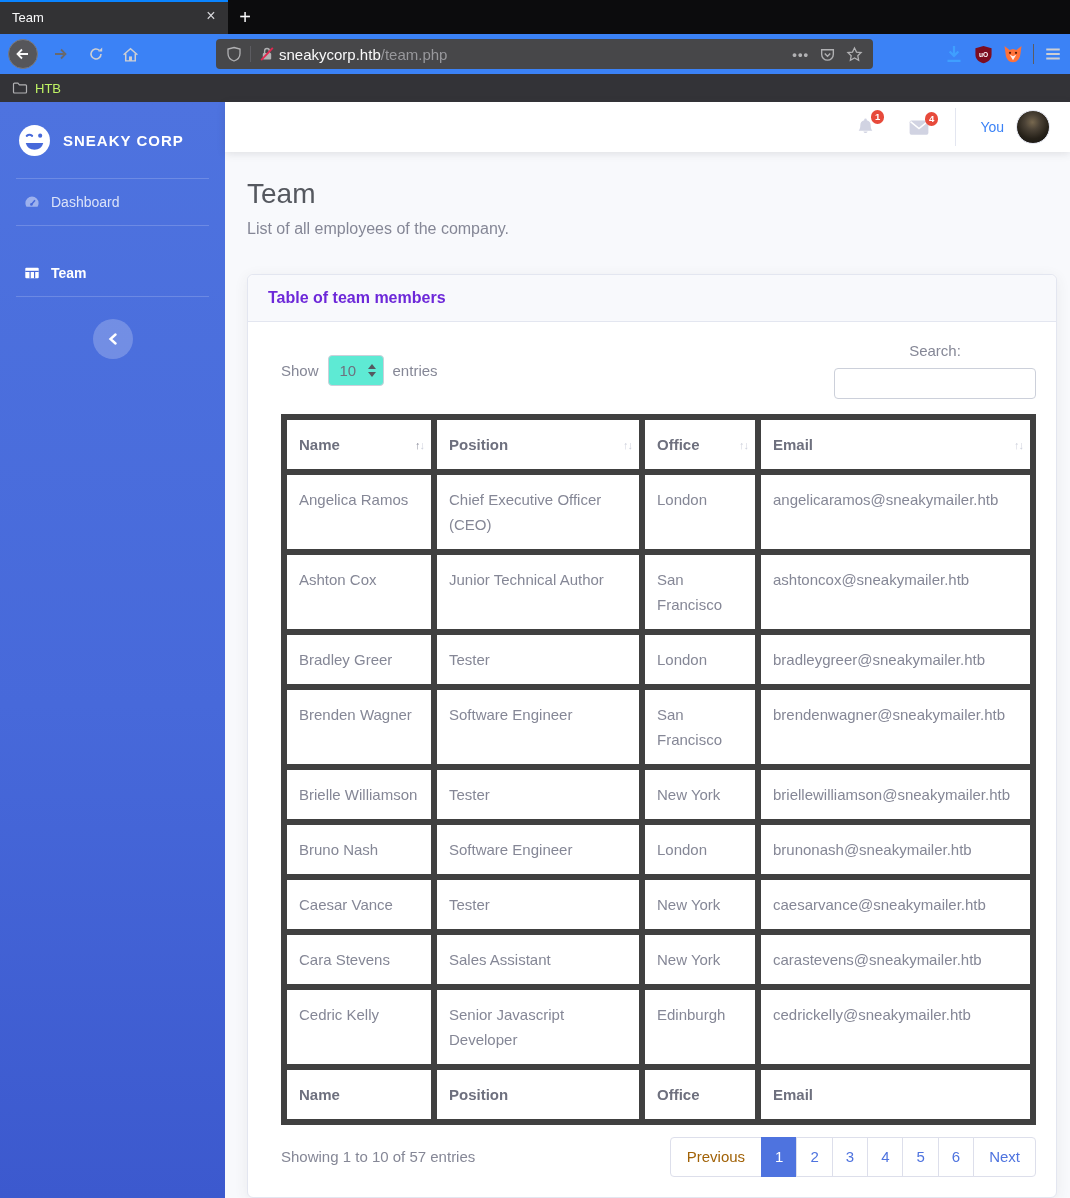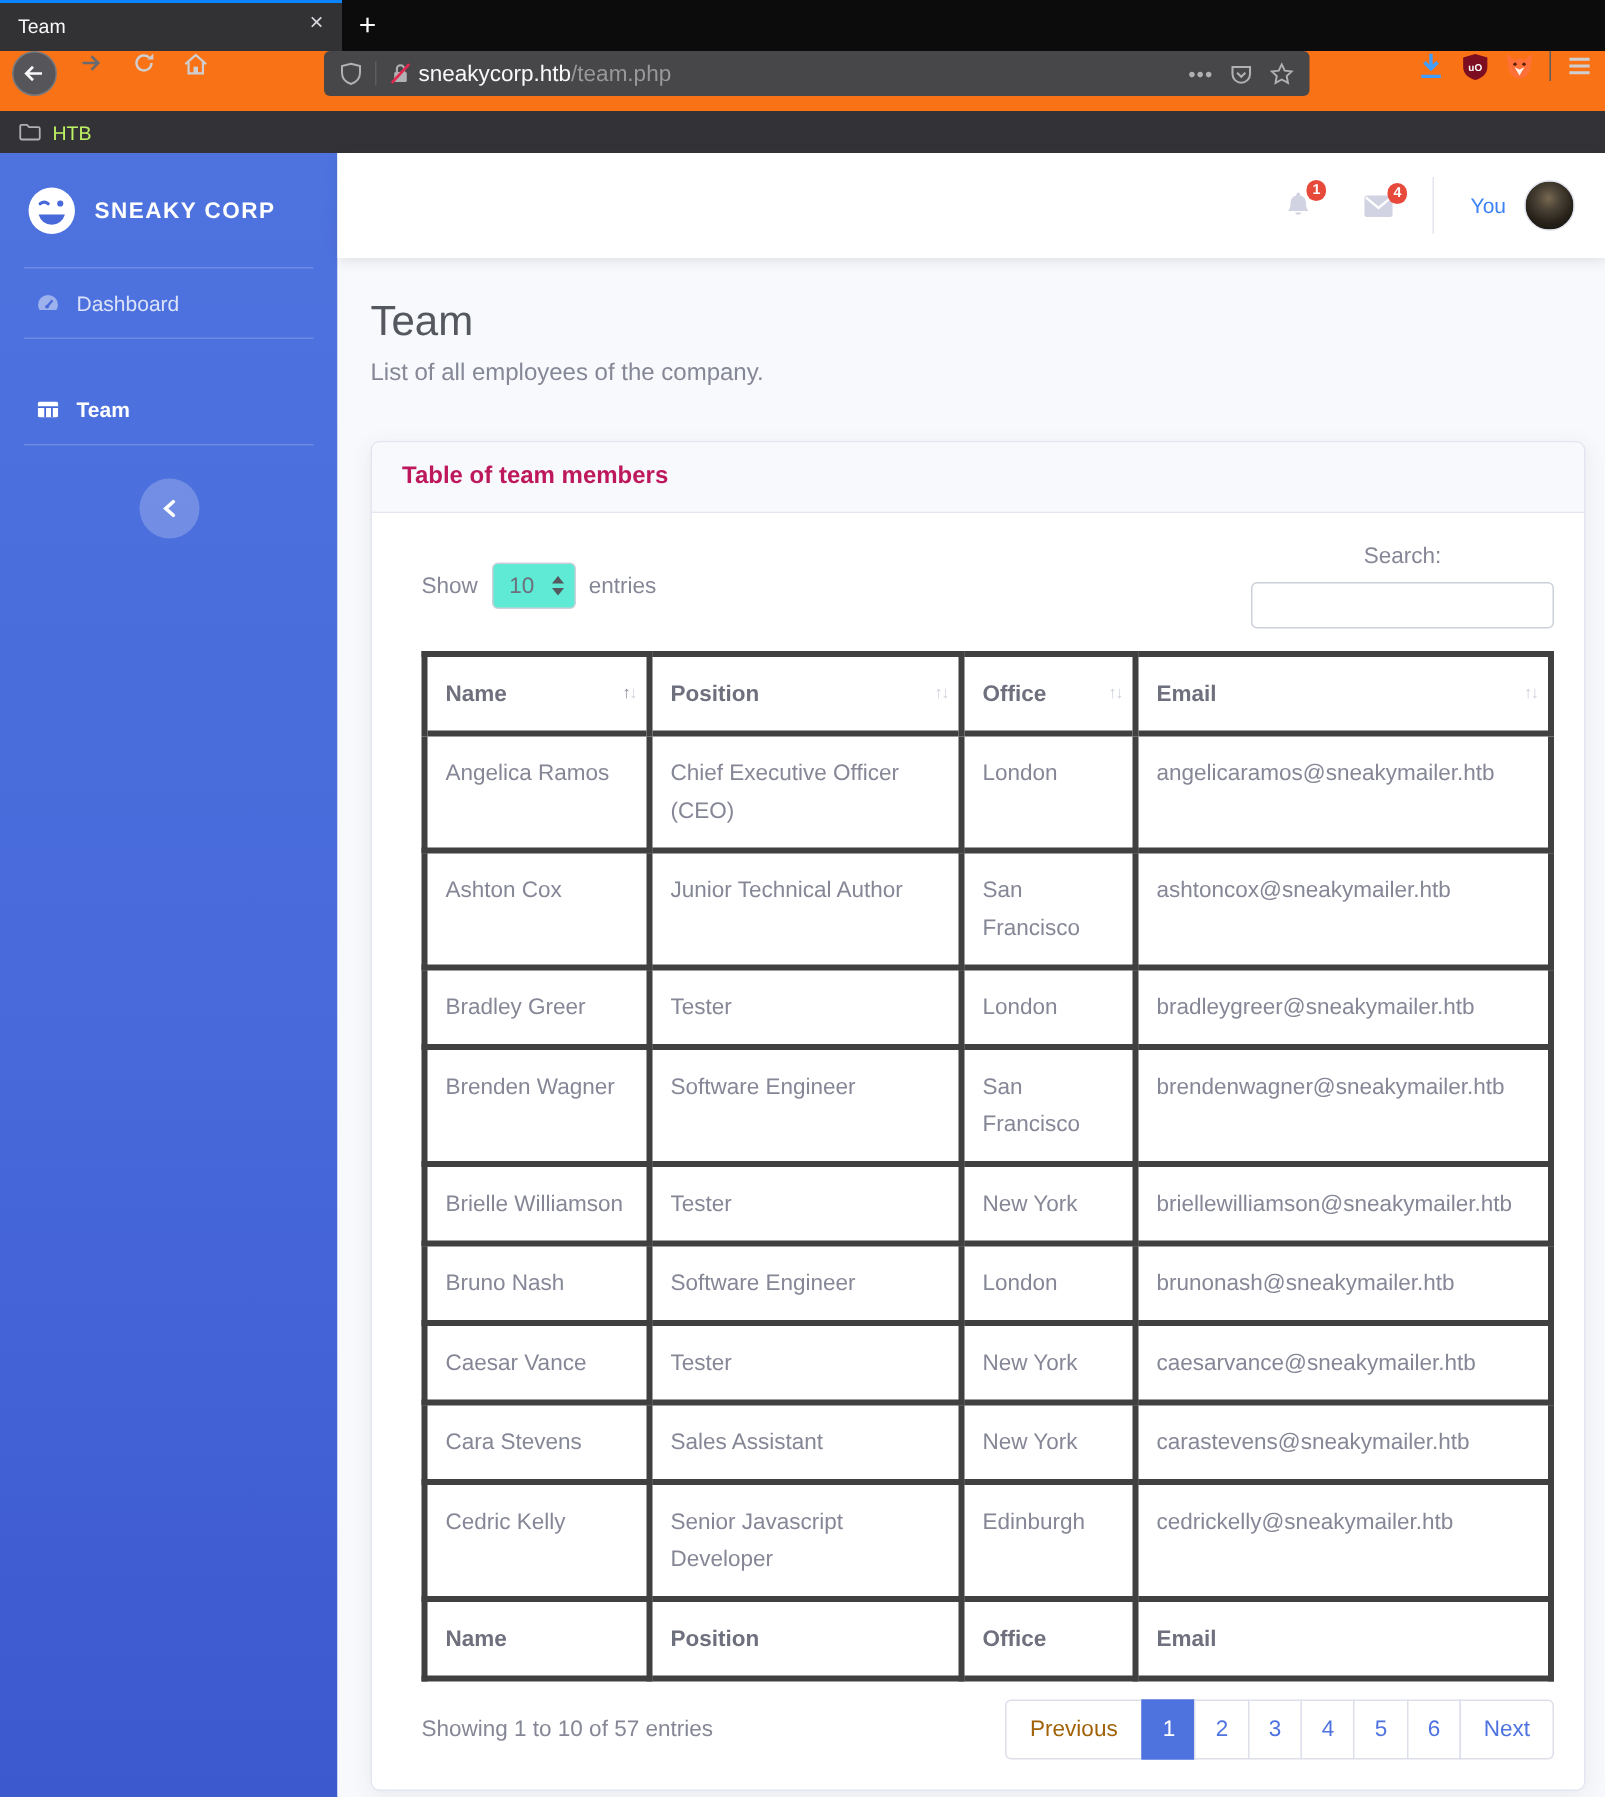--- a/index.html
+++ b/index.html
@@ -11,21 +11,21 @@
   }
 
   
   .tabstrip { height:34px; background:#0c0c0d; display:flex; align-items:stretch; }
   .tab { width:228px; background:#323234; position:relative; display:flex; align-items:center; padding:0 6px 0 12px; }
   .tab::before { content:""; position:absolute; top:0; left:0; right:0; height:2px; background:#0a84ff; }
   .tab-title { color:#f9f9fa; font-size:13px; flex:1; white-space:nowrap; overflow:hidden; }
   .tab-close { color:#d7d7db; font-size:16px; width:22px; height:22px; line-height:20px; text-align:center; border-radius:3px; }
   .newtab { color:#f9f9fa; font-size:20px; width:34px; display:flex; align-items:center; justify-content:center; font-weight:300; }
 
-  .navbar { height:40px; background:#f97316; display:flex; align-items:flex-start; padding:0 8px; }
+  .navbar { height:40px; background:#3b82f6; display:flex; align-items:center; padding:0 8px; }
   .nav-btn { display:flex; align-items:center; justify-content:center; }
   .back-circle { width:30px; height:30px; border-radius:50%; background:#56565a; border:1px solid #7a7a7e; display:flex; align-items:center; justify-content:center; }
   .fwd { margin-left:10px; width:24px; }
   .reload { margin-left:12px; width:24px; }
   .home { margin-left:10px; width:24px; }
 
   .urlbar { margin-left:74px; width:657px; height:30px; background:#474749; border-radius:4px; display:flex; align-items:center; padding:0 10px; }
   .urlbar .vsep { width:1px; height:16px; background:#5c5c61; margin:0 8px; }
   .url-text { font-size:15px; margin-left:4px; white-space:nowrap; }
   .url-host { color:#f9f9fa; }
@@ -60,34 +60,34 @@
   .you-label { color:#3b82f6; font-size:14px; margin-right:12px; }
   .avatar { width:34px; height:34px; border-radius:50%; background:radial-gradient(circle at 48% 35%, #77684f 0%, #4c4337 28%, #262119 62%, #121110 100%); border:1px solid #e3e6f0; }
   .bell-wrap { margin-right:34px; }
 
   .content { padding:26px 13px 0 22px; }
   .page-title { margin:0 0 10px; font-size:28px; font-weight:400; color:#55585f; }
   .page-sub { margin:0 0 36px; font-size:16px; color:#858796; }
 
   .card { background:#fff; border:1px solid #e3e6f0; border-radius:6px; box-shadow:0 3px 14px rgba(58,59,69,0.08); }
   .card-header { padding:14px 20px; background:#f8f9fc; border-bottom:1px solid #e3e6f0; border-radius:6px 6px 0 0; }
-  .card-title { color:#be185d; font-weight:700; font-size:16px; }
+  .card-title { color:#6d28d9; font-weight:700; font-size:16px; }
   .card-body { padding:20px;margin-left:13px; }
 
   .controls { display:flex; align-items:center; margin-bottom:15px; font-size:15px; color:#858796; }
   .length-ctl { display:flex; align-items:center; gap:9px; }
   .select-box { width:56px; height:31px; border:1px solid #ccd0da; border-radius:4px; background:#5eead4; display:flex; align-items:center; justify-content:space-between; padding:0 7px 0 11px; color:#6e707e; }
   .spin { display:flex; flex-direction:column; gap:3px; }
   .tri-up { width:0; height:0; border-left:4px solid transparent; border-right:4px solid transparent; border-bottom:5px solid #55585f; }
   .tri-down { width:0; height:0; border-left:4px solid transparent; border-right:4px solid transparent; border-top:5px solid #55585f; }
   .search-ctl { margin-left:auto; display:flex; align-items:center; gap:9px;flex-direction:column; }
   .search-input { width:202px; height:31px; border:1px solid #ccd0da; border-radius:4px; padding:0 9px; font-size:15px; font-family:"Liberation Sans",sans-serif; color:#555; outline:none; }
 
   table.team { width:100%; border-collapse:collapse; table-layout:fixed; font-size:15px; color:#858796; }
-  .team th, .team td { border:4px solid #404040; padding:12px; text-align:left; vertical-align:top; line-height:25px; overflow:hidden; }
+  .team th, .team td { border:6px solid #404040; padding:12px; text-align:left; vertical-align:top; line-height:25px; overflow:hidden; }
   .team thead th { border-bottom-width:2px; color:#6e707e; font-weight:700; position:relative; padding-right:28px; }
   .team tfoot th { border-top-width:2px; color:#6e707e; font-weight:700; }
   .sort-icons { position:absolute; right:7px; top:50%; transform:translateY(-50%); font-size:11px; letter-spacing:-1px; font-weight:400; }
   .sort-icons .inact { color:#ced1dc; }
   .sort-icons .act { color:#8a8c9b; }
 
   .table-footer { display:flex; align-items:flex-start; justify-content:space-between; margin-top:12px; }
   .dt-info { font-size:15px; color:#858796; padding-top:11px; }
   .pagination { display:flex; }
   .page-btn { border:1px solid #dddfeb; padding:9px 13px; margin-left:-1px; color:#4e73df; font-size:15px; background:#fff; line-height:20px; }

